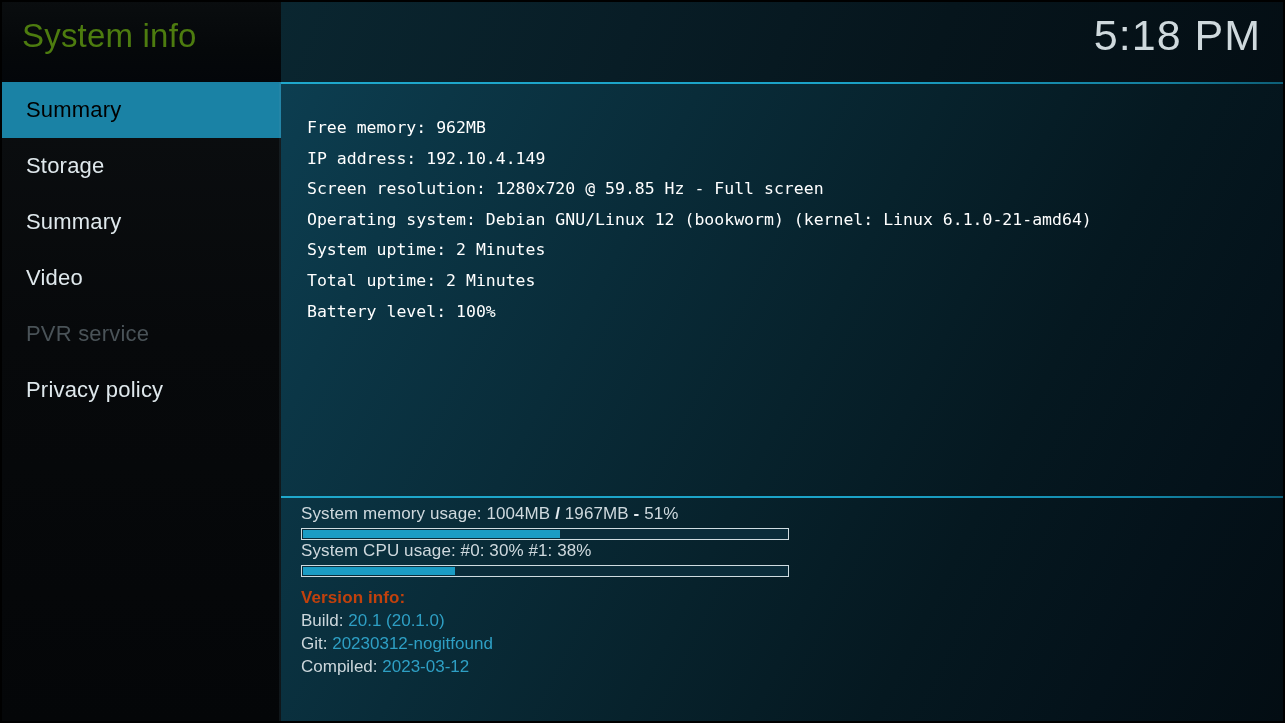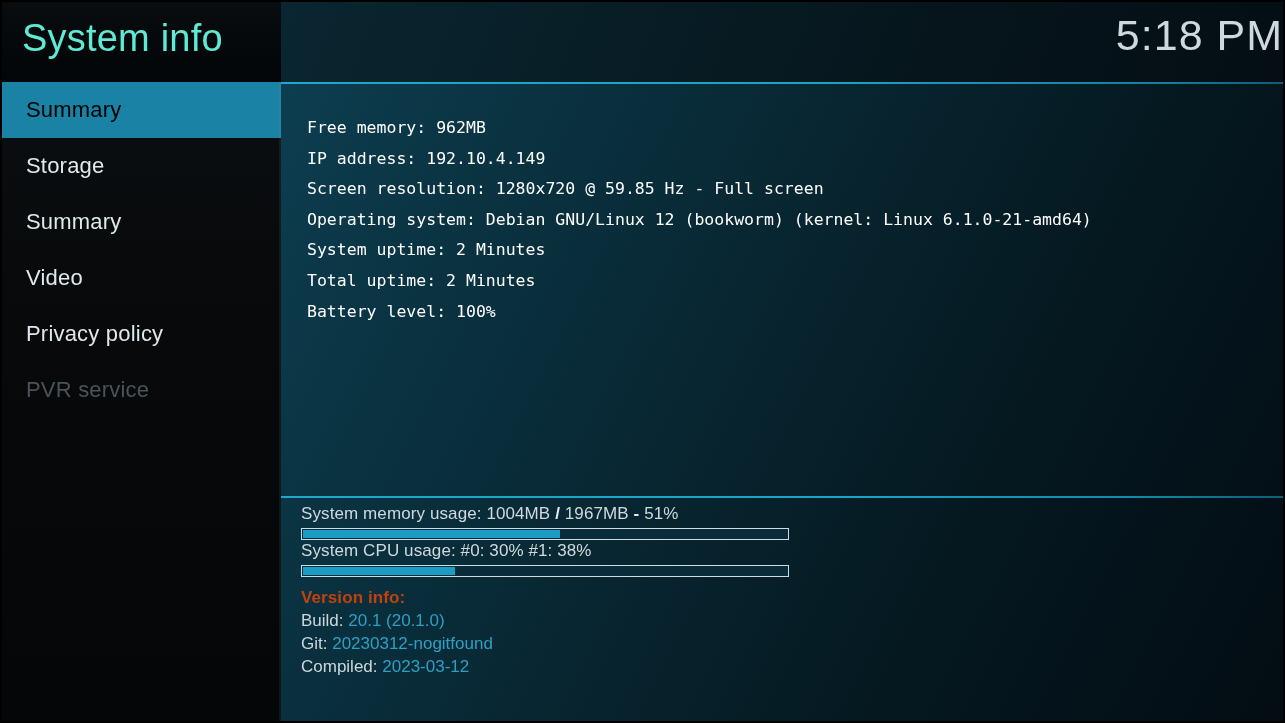--- a/index.html
+++ b/index.html
@@ -58,30 +58,30 @@
   #header-right-fill {
     position:absolute;
     left:281px; top:0;
     width:1004px; height:82px;
     background:linear-gradient(112deg,#0a2630 0%, #081d26 35%, #06151c 65%, #040e14 100%);
   }
 
   #window-title {
     position:absolute;
     left:22px; top:17px;
-    font-size:38px;
+    font-size:33px;
     font-weight:300;
-    color:#5eead4;
+    color:#4d7c0f;
     letter-spacing:0.2px;
     white-space:nowrap;
   }
 
   #clock {
     position:absolute;
-    right:2px; top:11px;
+    right:24px; top:11px;
     font-size:43px;
     font-weight:200;
     color:#cfd9dd;
     letter-spacing:1px;
     white-space:nowrap;
   }
 
   
   #header-rule {
     position:absolute;
@@ -239,25 +239,25 @@
       </div>
       <div class="menu-item">
         <span>Storage</span>
       </div>
       <div class="menu-item">
         <span>Summary</span>
       </div>
       <div class="menu-item">
         <span>Video</span>
       </div>
-      <div class="menu-item">
-        <span>Privacy policy</span>
-      </div>
       <div class="menu-item disabled">
         <span>PVR service</span>
+      </div>
+      <div class="menu-item">
+        <span>Privacy policy</span>
       </div>
     </div>
   <div id="sidebar-divider"></div>
 
   <div id="content">
     <div id="info-list"><div class="info-line">Free memory: 962MB</div><div class="info-line">IP address: 192.10.4.149</div><div class="info-line">Screen resolution: 1280x720 @ 59.85 Hz - Full screen</div><div class="info-line">Operating system: Debian GNU/Linux 12 (bookworm) (kernel: Linux 6.1.0-21-amd64)</div><div class="info-line">System uptime: 2 Minutes</div><div class="info-line">Total uptime: 2 Minutes</div><div class="info-line">Battery level: 100%</div></div>
   </div>
 
   <div id="panel-rule"></div>
 

